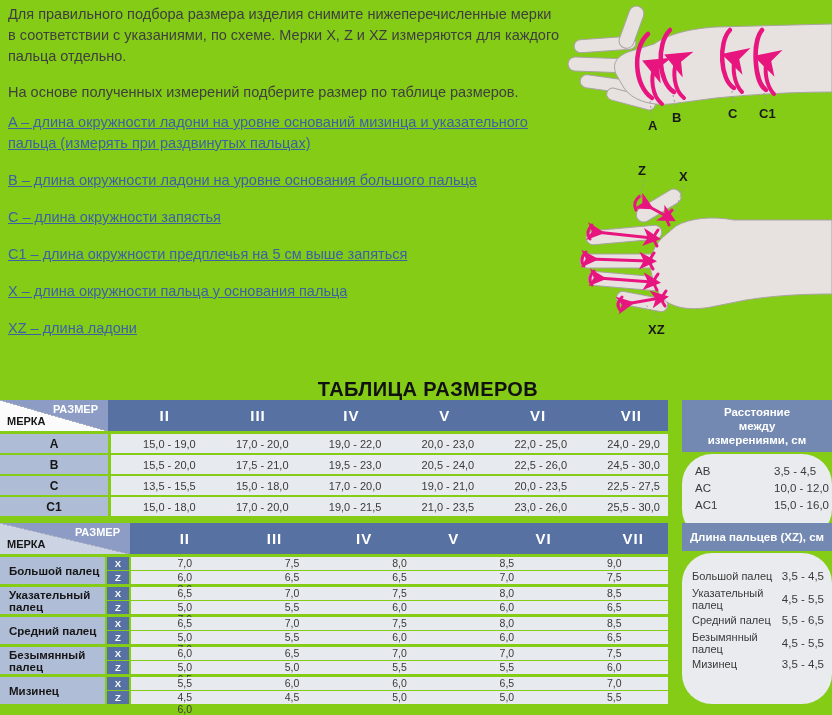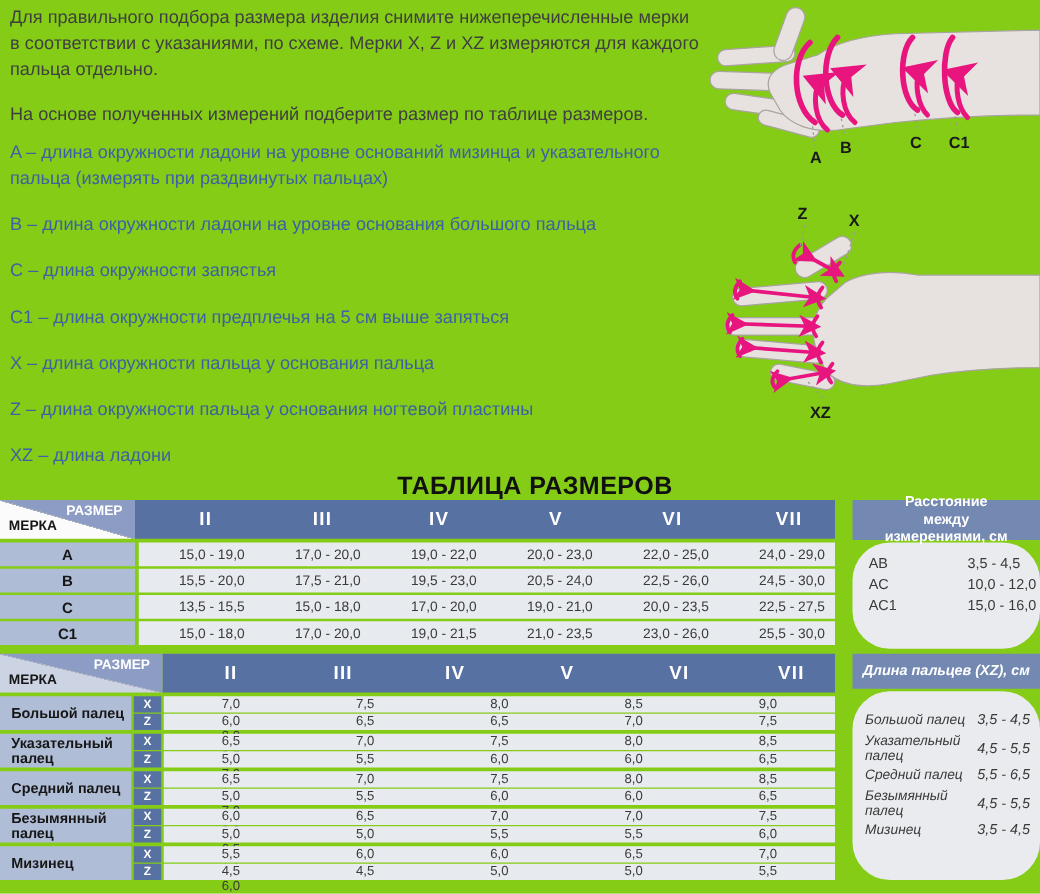--- a/index.html
+++ b/index.html
@@ -3,21 +3,21 @@
 <meta charset="utf-8">
 <style>
   html,body{margin:0;padding:0;background:#fff;}
   .page{position:relative;width:832px;height:715px;background:#84cc16;overflow:hidden;
         font-family:"Liberation Sans",sans-serif;color:#3f3f3f;}
   
   .intro{position:absolute;left:8px;top:4px;width:552px;}
   .intro p{margin:0 0 15px 0;font-size:14.5px;line-height:21px;color:#3f3f3f;}
   
   .defs{position:absolute;left:8px;top:112px;width:556px;}
-  .defs p{margin:0 0 16px 0;font-size:14.5px;line-height:21px;color:#3c62a3;}
+  .defs p{margin:0 0 16px 0;font-size:14.5px;line-height:21px;color:#3c62a3;text-decoration:underline;}
   
   .hand1{position:absolute;left:566px;top:0px;}
   .hand2{position:absolute;left:566px;top:158px;}
   svg text.diag-label{font-family:"Liberation Sans",sans-serif;font-size:13px;font-weight:bold;fill:#1a1a1a;}
   
   .title{position:absolute;left:0;top:366px;width:832px;text-align:center;margin:12px;
          font-size:20px;font-weight:bold;color:#111;letter-spacing:.4px;}
   
   .t1{position:absolute;left:0;top:400px;width:668px;}
   .t2{position:absolute;left:0;top:523px;width:668px;}
@@ -43,24 +43,24 @@
                  font-size:11.5px;font-weight:bold;color:#161616;line-height:12px;}
   .gbadges{display:flex;flex-direction:column;row-gap:1px;}
   .gbadges .badge{height:13px;background:#5871a3;color:#fff;font-size:9.5px;font-weight:bold;
                   display:flex;align-items:center;justify-content:center;}
   .gdata{display:flex;flex-direction:column;row-gap:1px;}
   .grow{display:grid;grid-template-columns:repeat(5,1fr);background:#e7eaee;height:13px;align-items:center;}
   .grow span{text-align:center;font-size:10.5px;color:#3a3a3a;}
   
   .panel{position:absolute;left:682px;width:150px;}
   .p1{top:400px;height:115px;}
-  .p2{top:523px;height:181px;font-style:italic;}
+  .p2{top:523px;height:181px;}
   .phead{background:#7389b2;color:#fff;font-weight:bold;font-size:11.5px;text-align:center;
          display:flex;align-items:center;justify-content:center;line-height:14px;margin-bottom:2px;}
-  .p1 .phead{height:32px;padding:0 22px;}
+  .p1 .phead{height:52px;padding:0 22px;}
   .p2 .phead{height:28px;}
   .pbody{background:#e9ebee;border-radius:30px;}
   .p1 .pbody{height:77px;padding-top:8px;}
   .p2 .pbody{height:139px;padding-top:12px;}
   .prow{display:grid;font-size:11.5px;color:#3a3a3a;align-items:center;}
   .p1 .prow{grid-template-columns:92px 1fr;height:17px;}
   .p1 .prow .pl{padding-left:13px;}
   .p2 .prow{grid-template-columns:1fr auto;height:22px;}
   .p2 .prow .pl{padding-left:10px;font-size:11px;}
   .p2 .prow .pv{padding-right:8px;}
@@ -74,21 +74,20 @@
     <p>Для правильного подбора размера изделия снимите нижеперечисленные мерки в соответствии с указаниями, по схеме. Мерки X, Z и XZ измеряются для каждого пальца отдельно.</p>
     <p>На основе полученных измерений подберите размер по таблице размеров.</p>
   </div>
 
   <div class="defs">
     <p>A – длина окружности ладони на уровне оснований мизинца и указательного пальца (измерять при раздвинутых пальцах)</p>
     <p>B – длина окружности ладони на уровне основания большого пальца</p>
     <p>C – длина окружности запястья</p>
     <p>C1 – длина окружности предплечья на 5 см выше запяться</p>
     <p>X – длина окружности пальца у основания пальца</p>
-    <p>Z – длина окружности пальца у основания ногтевой пластины</p>
     <p>XZ – длина ладони</p>
   </div>
 
   <svg class="hand1" width="266" height="142" viewBox="0 0 266 142">
     <defs>
       <marker id="ah" markerWidth="7" markerHeight="7" refX="3.5" refY="3.5" orient="auto">
         <path d="M0,6.5 L3.5,0 L7,6.5 L3.5,4.6 Z" fill="#e8157f"></path>
       </marker>
     </defs>
     <g fill="#e7e2e0" stroke="#a9a4a0" stroke-width="1" stroke-linejoin="round">

